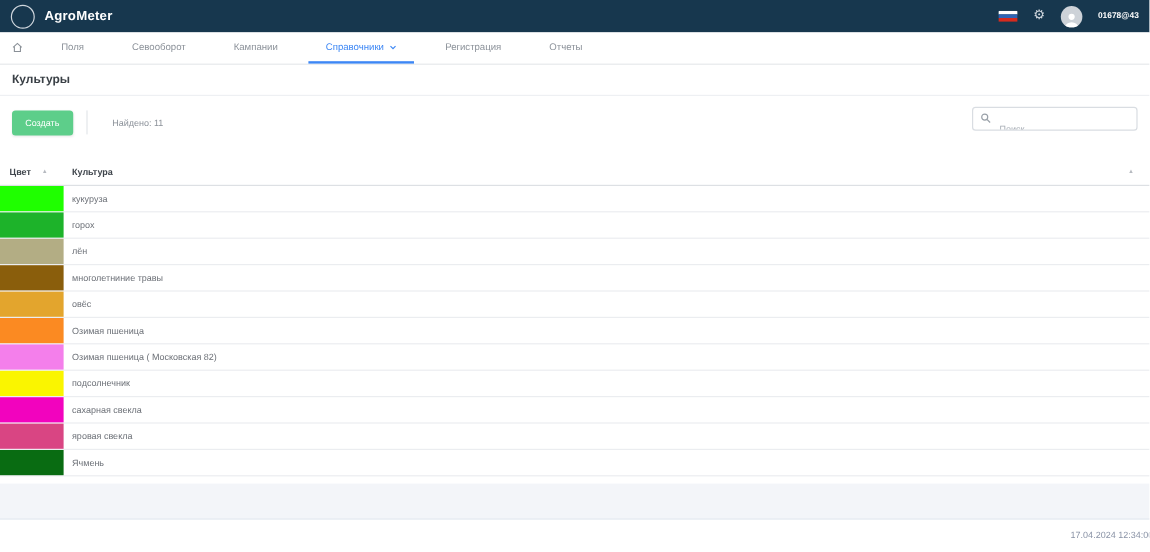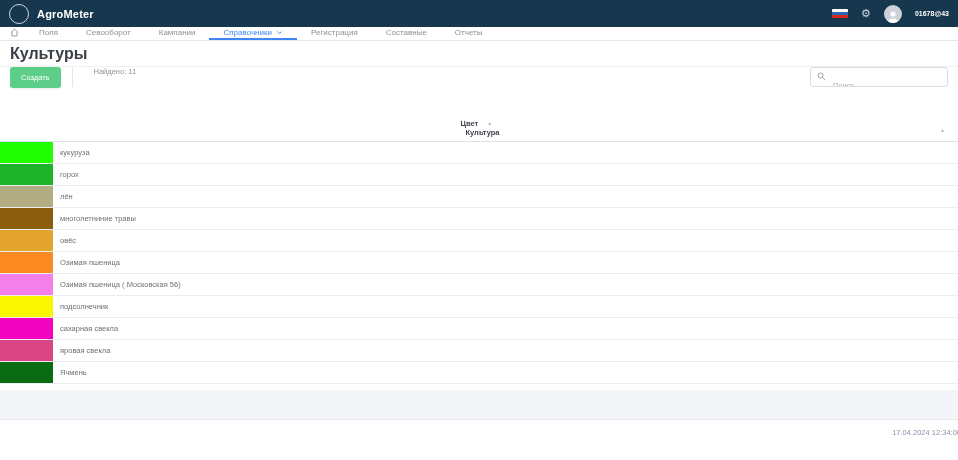--- a/index.html
+++ b/index.html
@@ -17,51 +17,51 @@
   .flag { width:16px; height:10px; border-radius:1px; overflow:hidden; display:flex;
           flex-direction:column; cursor:pointer; }
   .flag div { flex:1; }
   .gear { font-size:11px; color:#cfd6dd; cursor:pointer; line-height:1; }
   .avatar { width:18px; height:18px; border-radius:50%; background:#cdd2d8;
             display:flex; align-items:flex-end; justify-content:center; overflow:hidden;
             cursor:pointer; }
   .username { font-size:7px; font-weight:bold; color:#fff; }
 
   
-  .subnav { height:14px; background:#fff; border-bottom:1px solid #e6e9ec;
-            display:flex; align-items:stretch; padding:0 10px; gap:0; }
+  .subnav { height:27px; background:#fff; border-bottom:1px solid #e6e9ec;
+            display:flex; align-items:stretch; padding:0 10px; gap:12px; }
   .subnav-item { display:flex; align-items:center; padding:0 14px; font-size:8px;
                  color:#8b9199; cursor:pointer; border-bottom:2px solid transparent; }
   .subnav-item.home { padding:0 6px 0 0; }
   .subnav-item.active { color:#3d87f5; border-bottom-color:#3d87f5; gap:4px; }
   .chev { width:7px; height:7px; display:inline-block; }
 
   
   .title-bar { height:26px; display:flex; align-items:center; padding:0 10px;
                border-bottom:1px solid #eef0f3; }
-  .page-title { font-size:16px; font-weight:bold; color:#3a4046; }
-
-  
-  .toolbar { height:44px; display:flex; align-items:flex-start; padding:0 10px; }
+  .page-title { font-size:10px; font-weight:bold; color:#3a4046; }
+
+  
+  .toolbar { height:44px; display:flex; align-items:center; padding:0 10px; }
   .btn-create { background:#5dce8a; color:#fff; border:none; border-radius:3px;
                 font-size:7.5px; padding:6px 11px; cursor:pointer;
                 font-family:"Liberation Sans", sans-serif; box-shadow:0 1px 2px rgba(0,0,0,.08); }
   .vdivider { width:1px; height:20px; background:#e3e6ea; margin:0 11px; }
   .found { font-size:7.5px; color:#8b9199;padding-left:10px; }
   .search-wrap { margin-left:auto; position:relative; }
   .search-input { width:138px; height:20px; border:1px solid #d9dde2; border-radius:3px;
                   font-size:7.5px; color:#555; padding:16px 6px 0 22px; outline:none;
                   font-family:"Liberation Sans", sans-serif; }
   .search-input::placeholder { color:#a7adb5; }
   .search-icon { position:absolute; left:7px; top:5px; }
 
   
   .table { margin-top:8px; }
   .thead { display:flex; align-items:center; height:23px; border-bottom:1px solid #dde0e4;
-           position:relative;flex-direction:column; }
+           position:relative; }
   .th { font-size:7.5px; font-weight:bold; color:#3f454c; cursor:pointer;
         display:flex; align-items:center; }
   .th-color { width:53px; padding-left:8px; gap:9px; }
   .th-name { padding-left:7px; }
   .sort-arrow { font-size:5px; color:#b6bac0; line-height:1; }
   .thead .right-arrow { position:absolute; right:13px; top:9px; }
   .trow { display:flex; align-items:stretch; height:22px; border-bottom:1px solid #ebedf0;
           cursor:pointer; }
   .swatch { width:53px; flex:none; }
   .crop-name { flex:1; display:flex; align-items:center; padding-left:7px;
@@ -107,21 +107,20 @@
   <div class="subnav-item">Поля</div>
   <div class="subnav-item">Севооборот</div>
   <div class="subnav-item">Кампании</div>
   <div class="subnav-item active">
     <span>Справочники</span>
     <svg class="chev" viewBox="0 0 10 10">
       <path d="M2 3.5 L5 6.5 L8 3.5" fill="none" stroke="#3d87f5" stroke-width="1.4"></path>
     </svg>
   </div>
   <div class="subnav-item">Регистрация</div>
-  <div class="subnav-item">Составные</div>
   <div class="subnav-item">Отчеты</div>
 </div>
 
 <div class="title-bar">
   <span class="page-title">Культуры</span>
 </div>
 
 <div class="toolbar">
   <button class="btn-create">Создать</button>
   <div class="vdivider"></div>
@@ -166,21 +165,21 @@
       <div class="trow">
         <div class="swatch" style="background: rgb(227, 165, 45);"></div>
         <div class="crop-name">овёс</div>
       </div>
       <div class="trow">
         <div class="swatch" style="background: rgb(251, 138, 34);"></div>
         <div class="crop-name">Озимая пшеница</div>
       </div>
       <div class="trow">
         <div class="swatch" style="background: rgb(244, 127, 235);"></div>
-        <div class="crop-name">Озимая пшеница ( Московская 56)</div>
+        <div class="crop-name">Озимая пшеница ( Московская 82)</div>
       </div>
       <div class="trow">
         <div class="swatch" style="background: rgb(250, 245, 0);"></div>
         <div class="crop-name">подсолнечник</div>
       </div>
       <div class="trow">
         <div class="swatch" style="background: rgb(242, 3, 190);"></div>
         <div class="crop-name">сахарная свекла</div>
       </div>
       <div class="trow">

